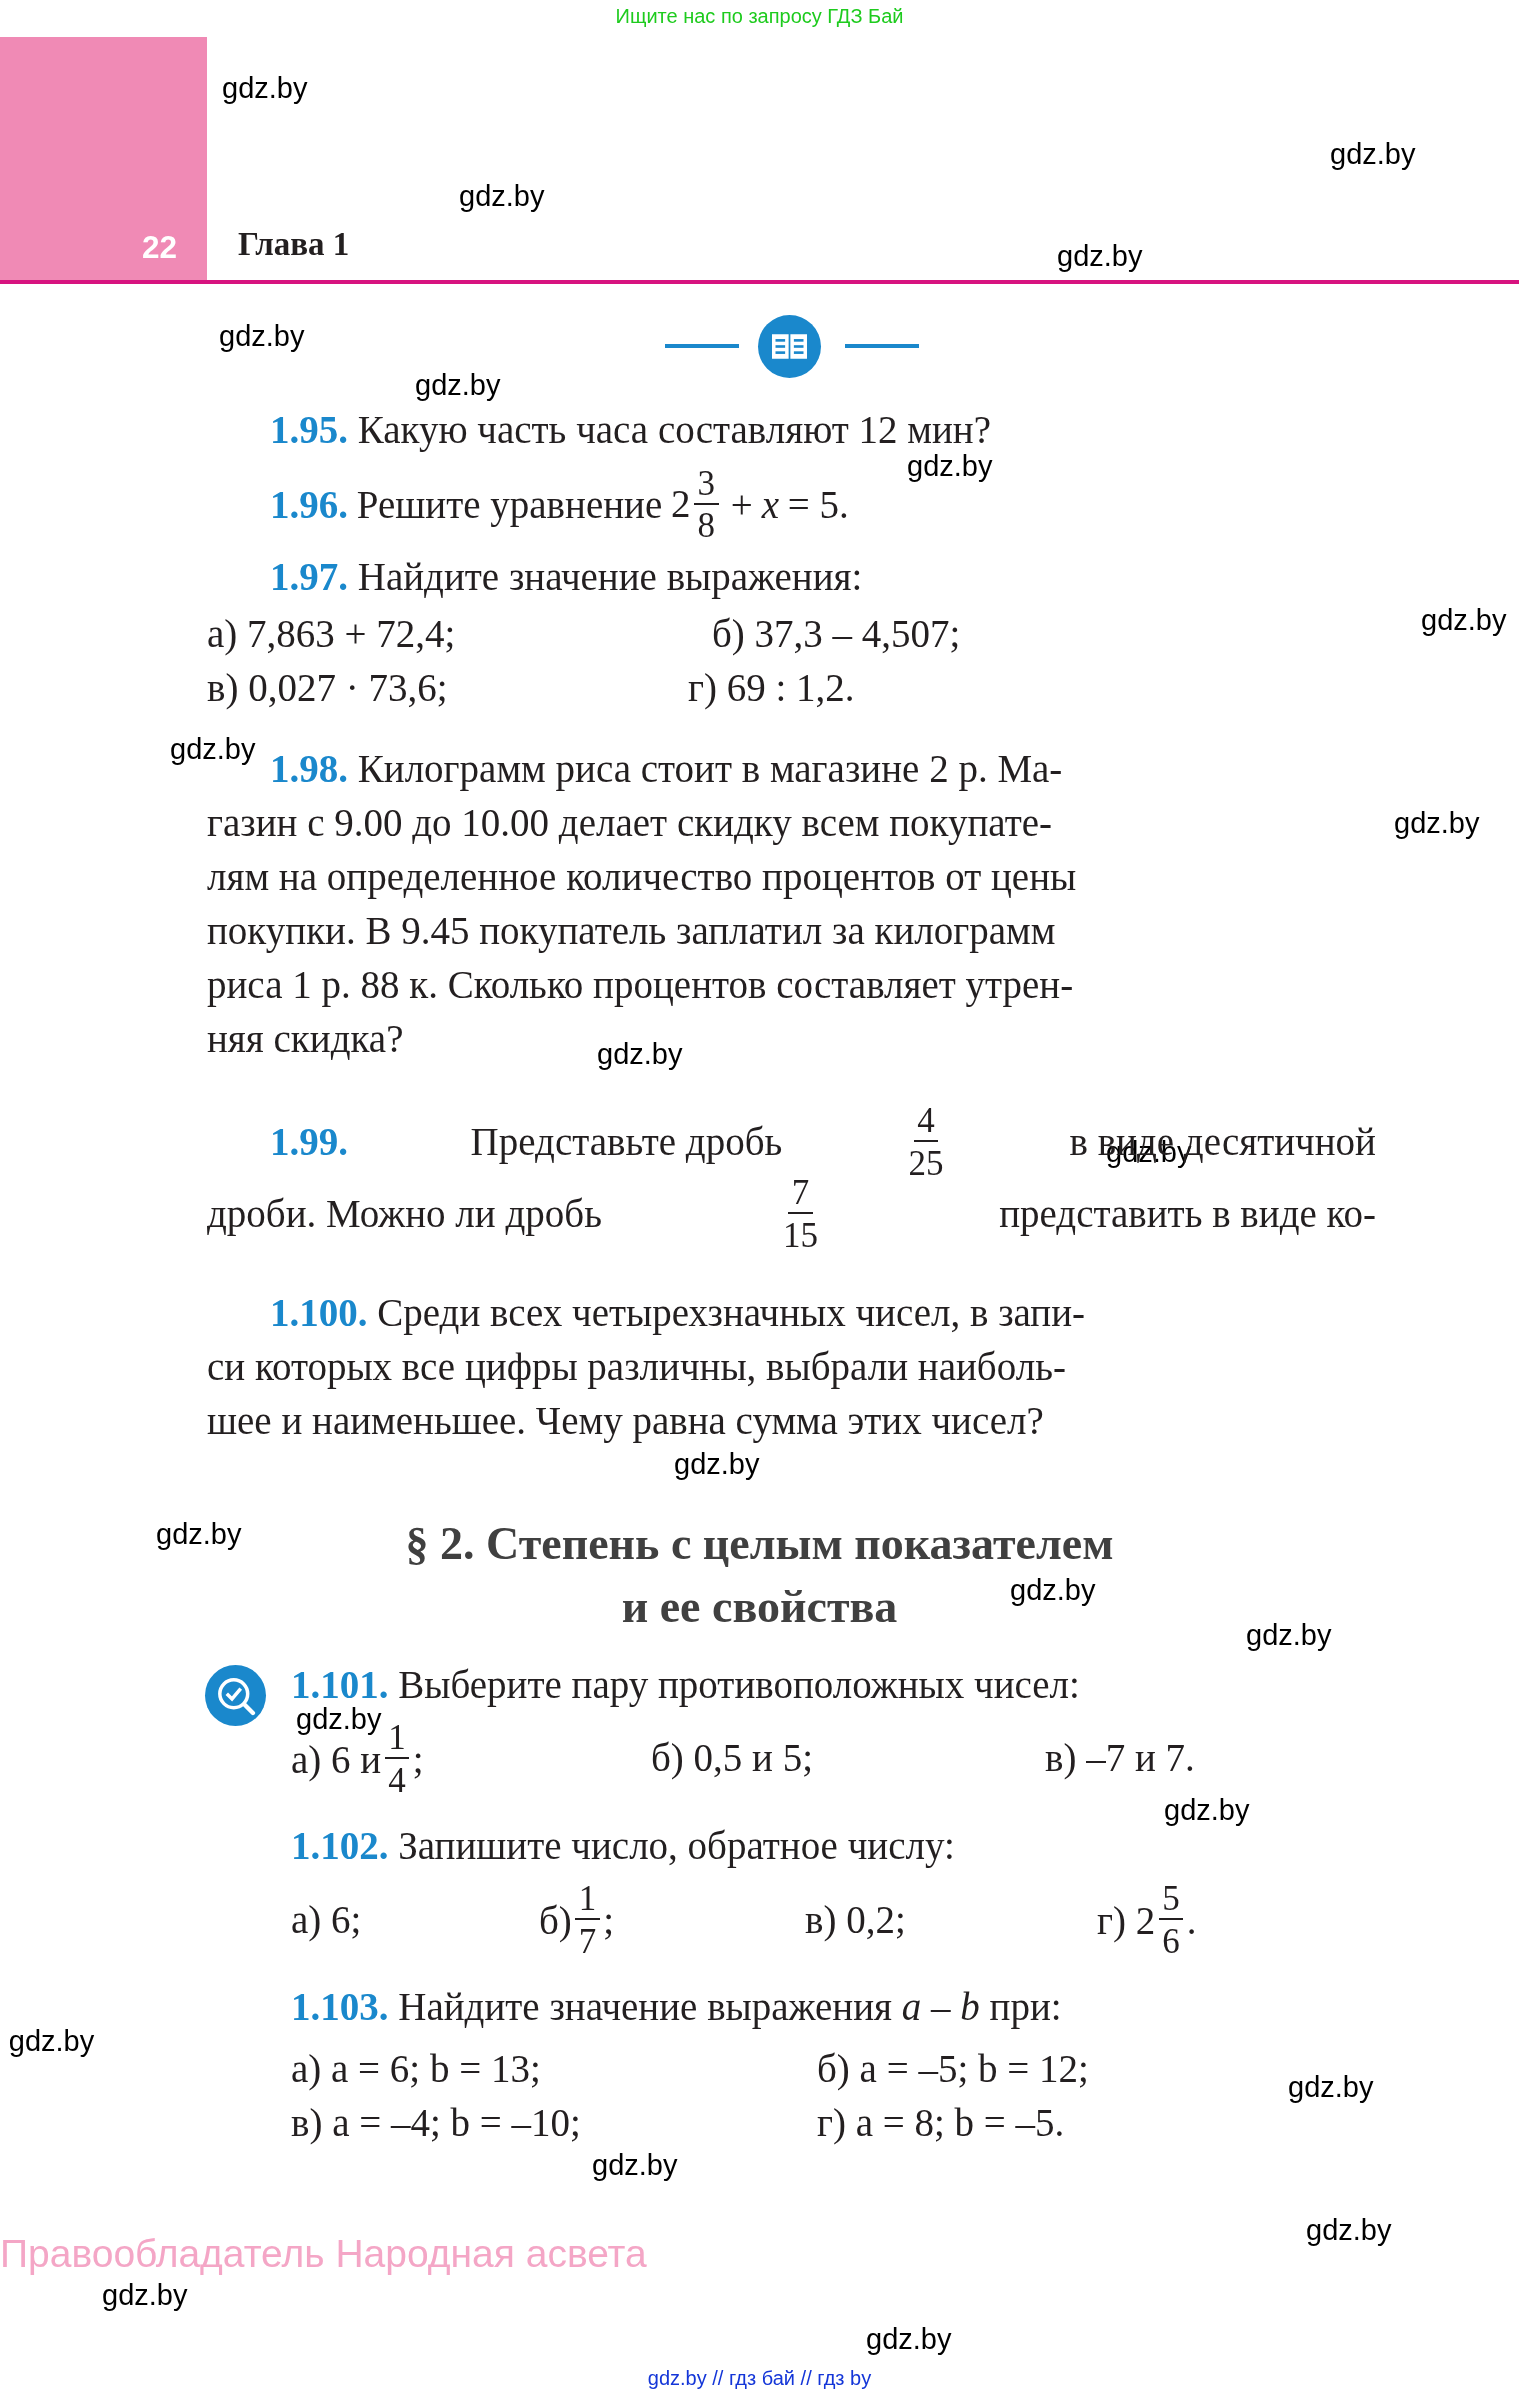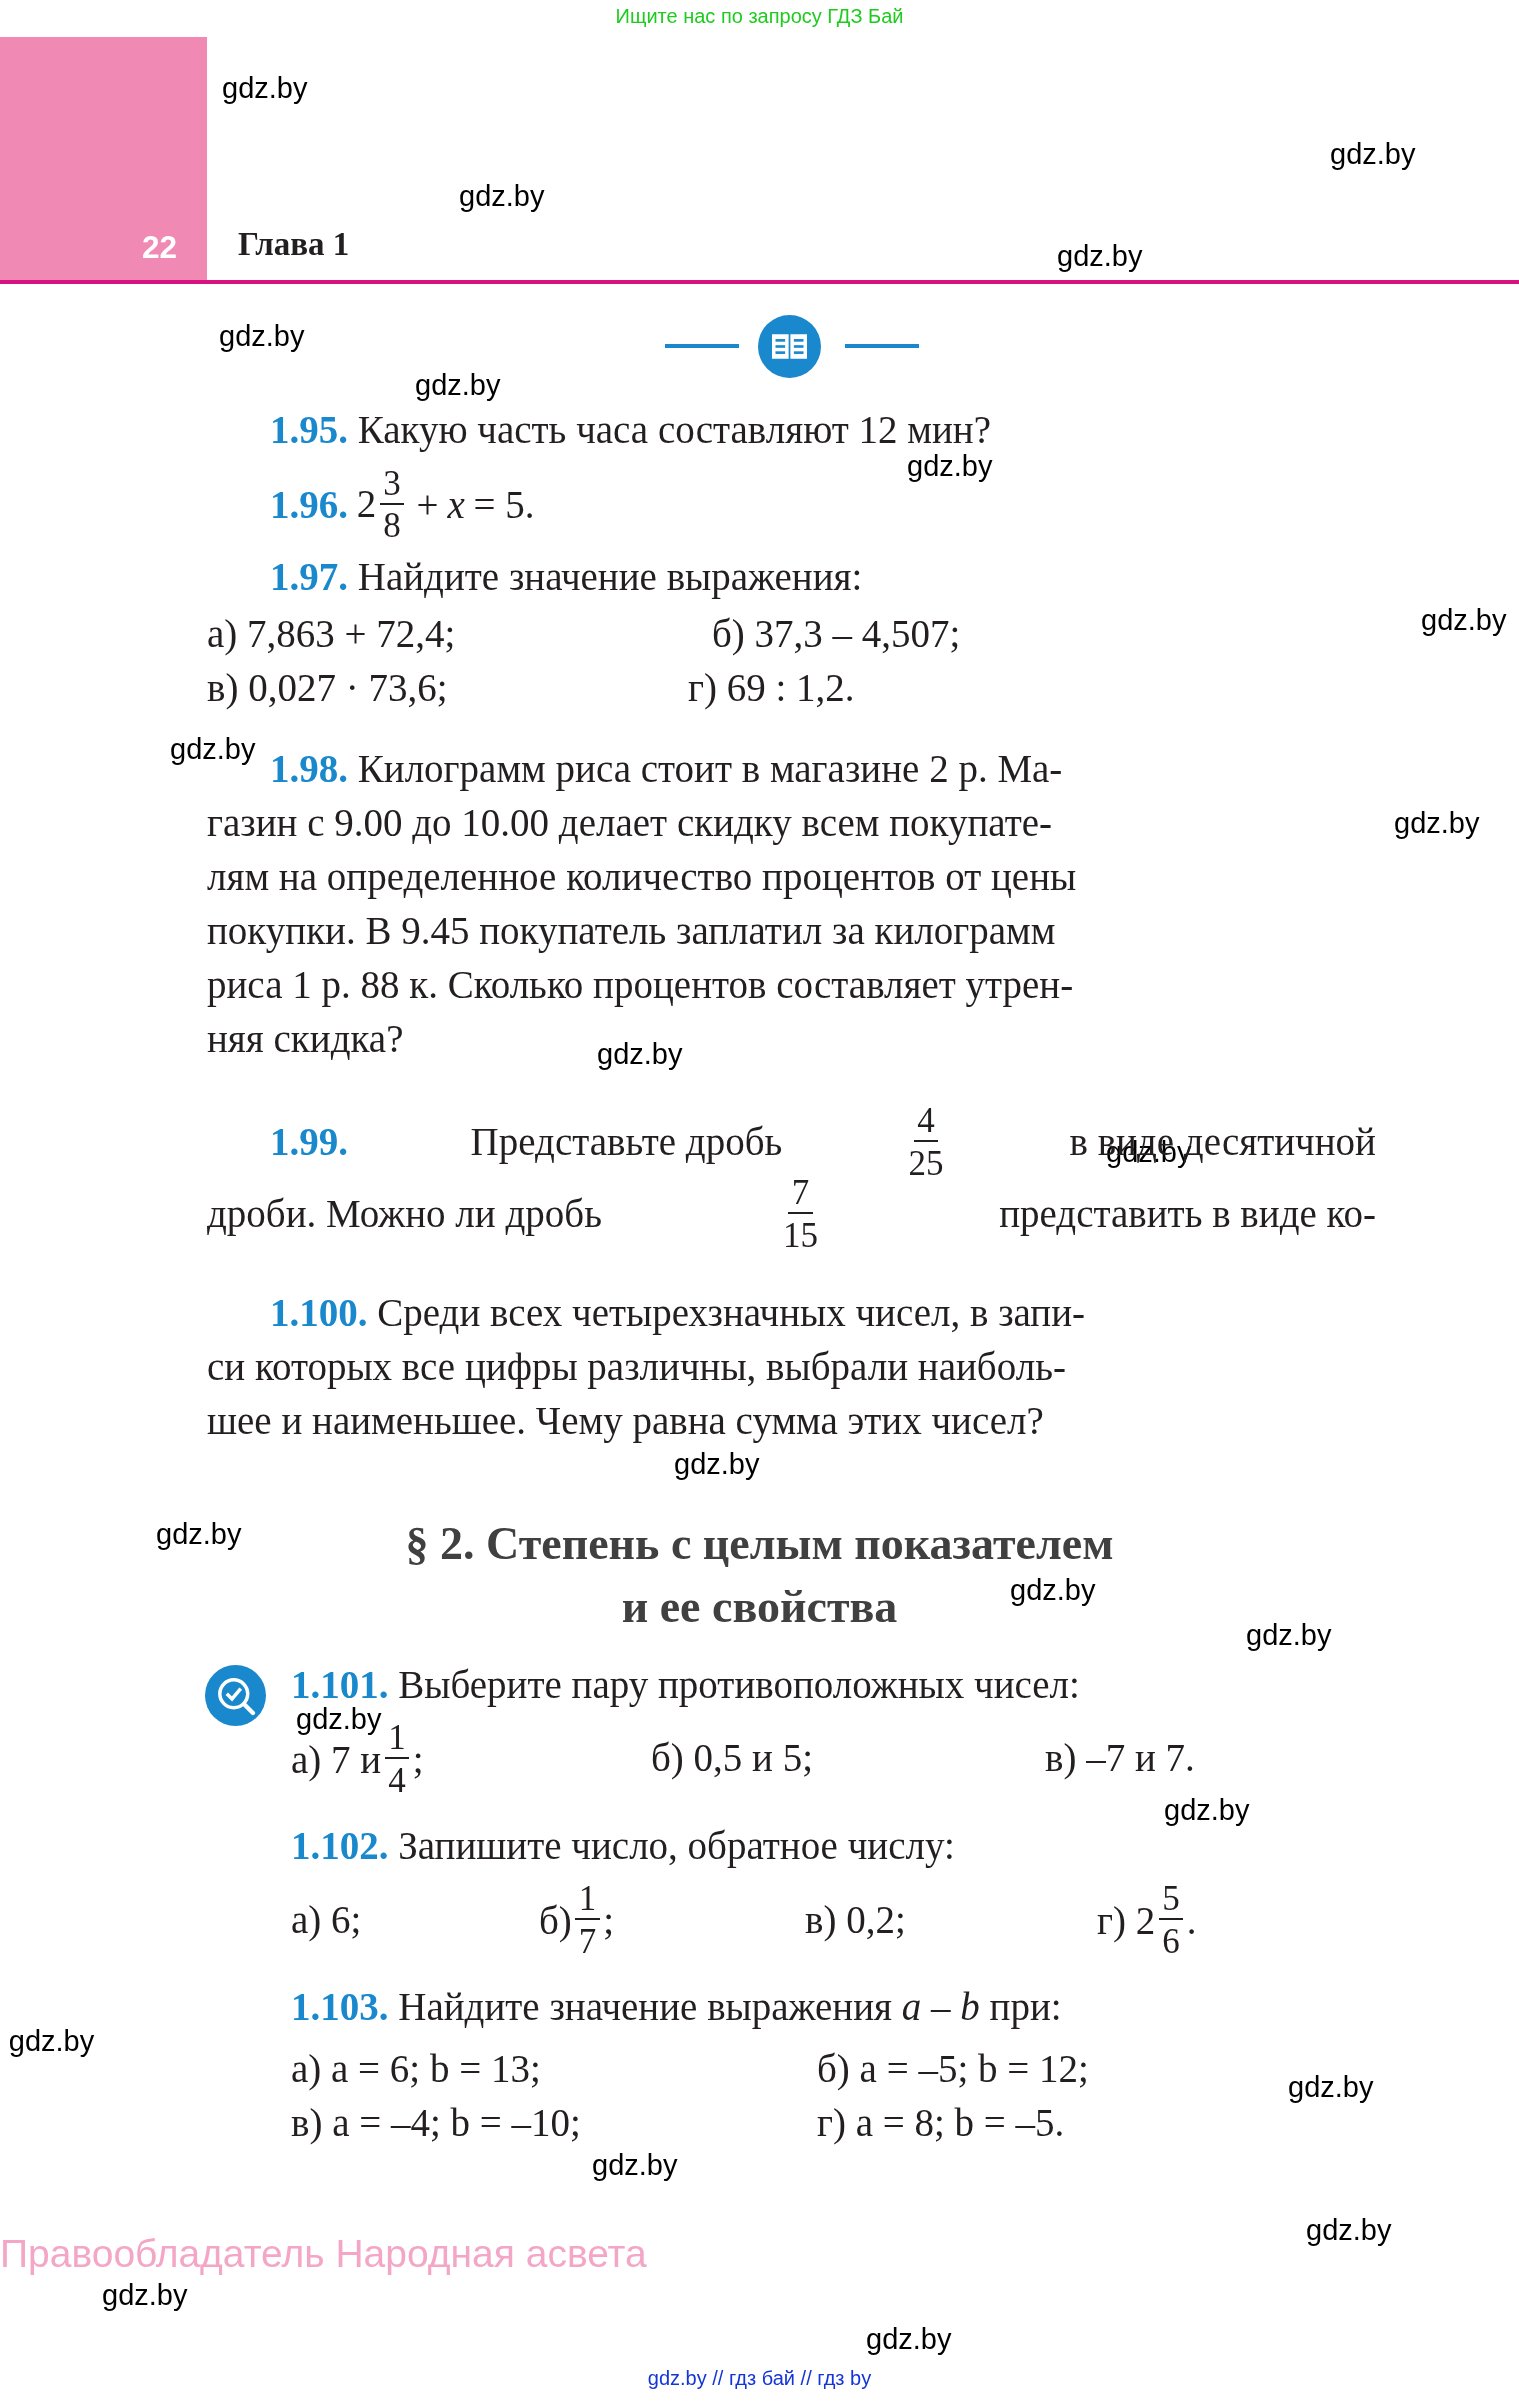--- a/index.html
+++ b/index.html
@@ -93,20 +93,21 @@
   <div class="icon-line" style="left:180px"></div>
 </div>
 
 <div class="para" style="left:270px;top:403px">
   <span class="num">1.95.</span>
   <span>Какую часть часа составляют 12 мин?</span>
 </div>
 
 <div class="para" style="left:270px;top:464px;display:flex;align-items:center;gap:8.8px;height:81px">
   <span class="num">1.96.</span>
+  <span>Решите уравнение</span>
   <span style="display:inline-flex;align-items:center">
     <span>2</span>
     <span class="frac">
         <span class="n">3</span>
         <span class="d">8</span>
       </span>
   </span>
   <span>+</span>
   <span class="var">x</span>
   <span>= 5.</span>
@@ -166,21 +167,21 @@
     <circle cx="33" cy="33" r="16" fill="none" stroke="#fff" stroke-width="4"></circle>
     <line x1="45" y1="45" x2="55" y2="55" stroke="#fff" stroke-width="5" stroke-linecap="round"></line>
     <polyline points="25,33 31,39 41,27" fill="none" stroke="#fff" stroke-width="4"></polyline>
   </svg>
 </div>
 <div class="para" style="left:291px;top:1658px">
   <span class="num">1.101.</span>
   <span>Выберите пару противоположных чисел:</span>
 </div>
 <div class="row" style="left:291px;top:1724px;display:flex;align-items:center;height:70px">
-  <span>а) 7 и</span>
+  <span>а) 6 и</span>
   <span class="frac">
       <span class="n">1</span>
       <span class="d">4</span>
     </span>
   <span>;</span>
 </div>
 <div class="row" style="left:651px;top:1735px">б) 0,5 и 5;</div>
 <div class="row" style="left:1045px;top:1735px">в) –7 и 7.</div>
 
 <div class="para" style="left:291px;top:1819px">

